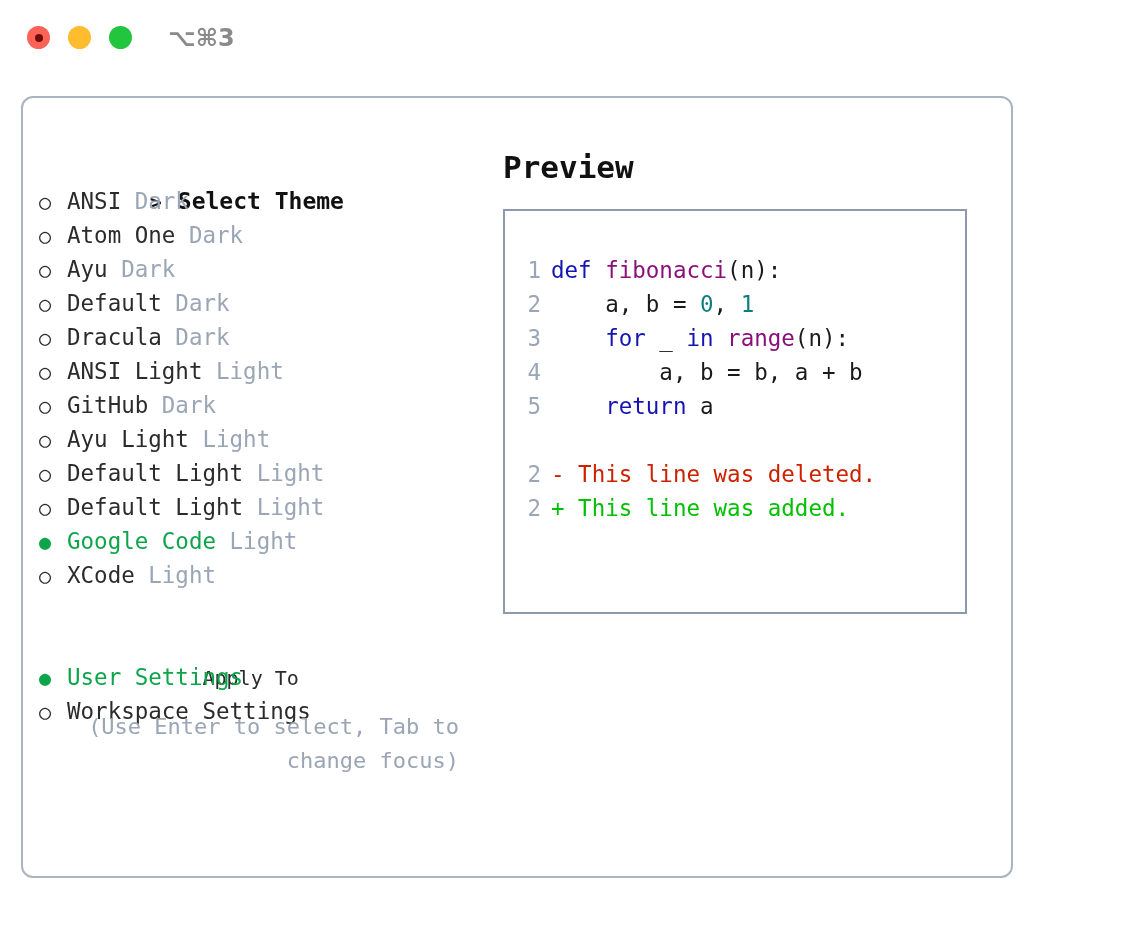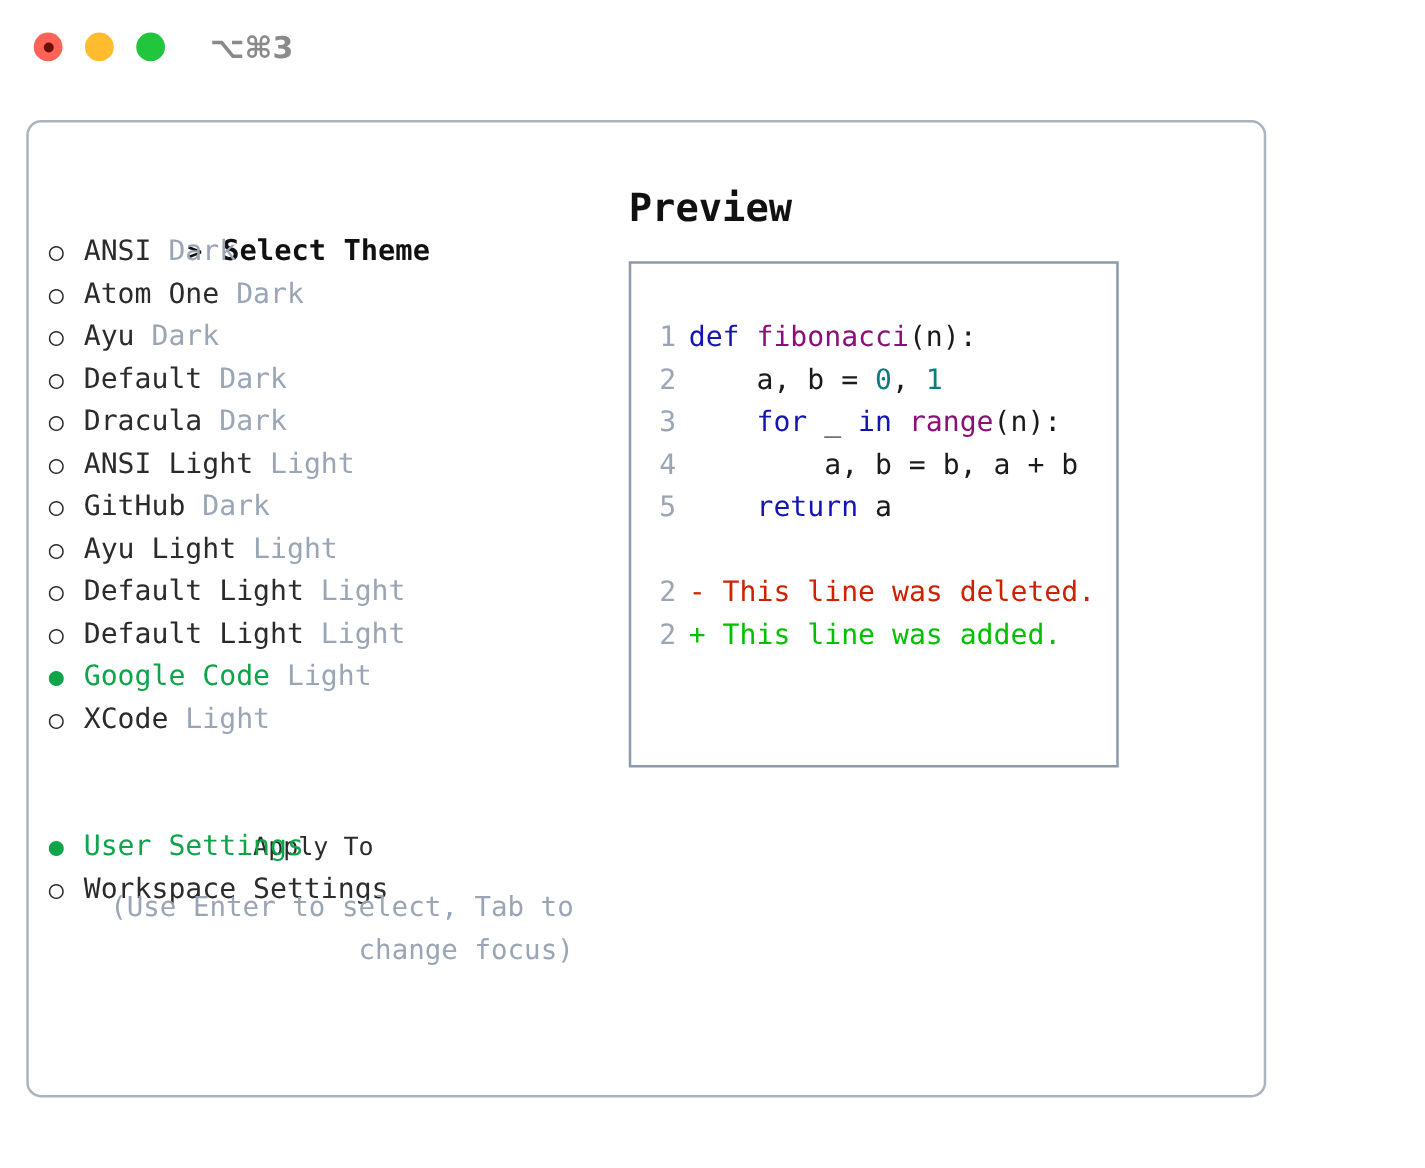--- a/index.html
+++ b/index.html
@@ -150,21 +150,21 @@
     width: 490px;
   }
   #preview-heading {
     font-size: 31px;
     font-weight: 700;
     color: #111111;
     line-height: 34px;
   }
   #preview-box {
     margin-top: 25px;
-    width: 392px;
+    width: 464px;
     height: 405px;
     border: 2px solid #8d9aab;
     box-sizing: border-box;
     background: #ffffff;
     padding: 42px 0 0 0;
   }
 
   .code-line {
     font-size: 22.5px;
     line-height: 34px;

